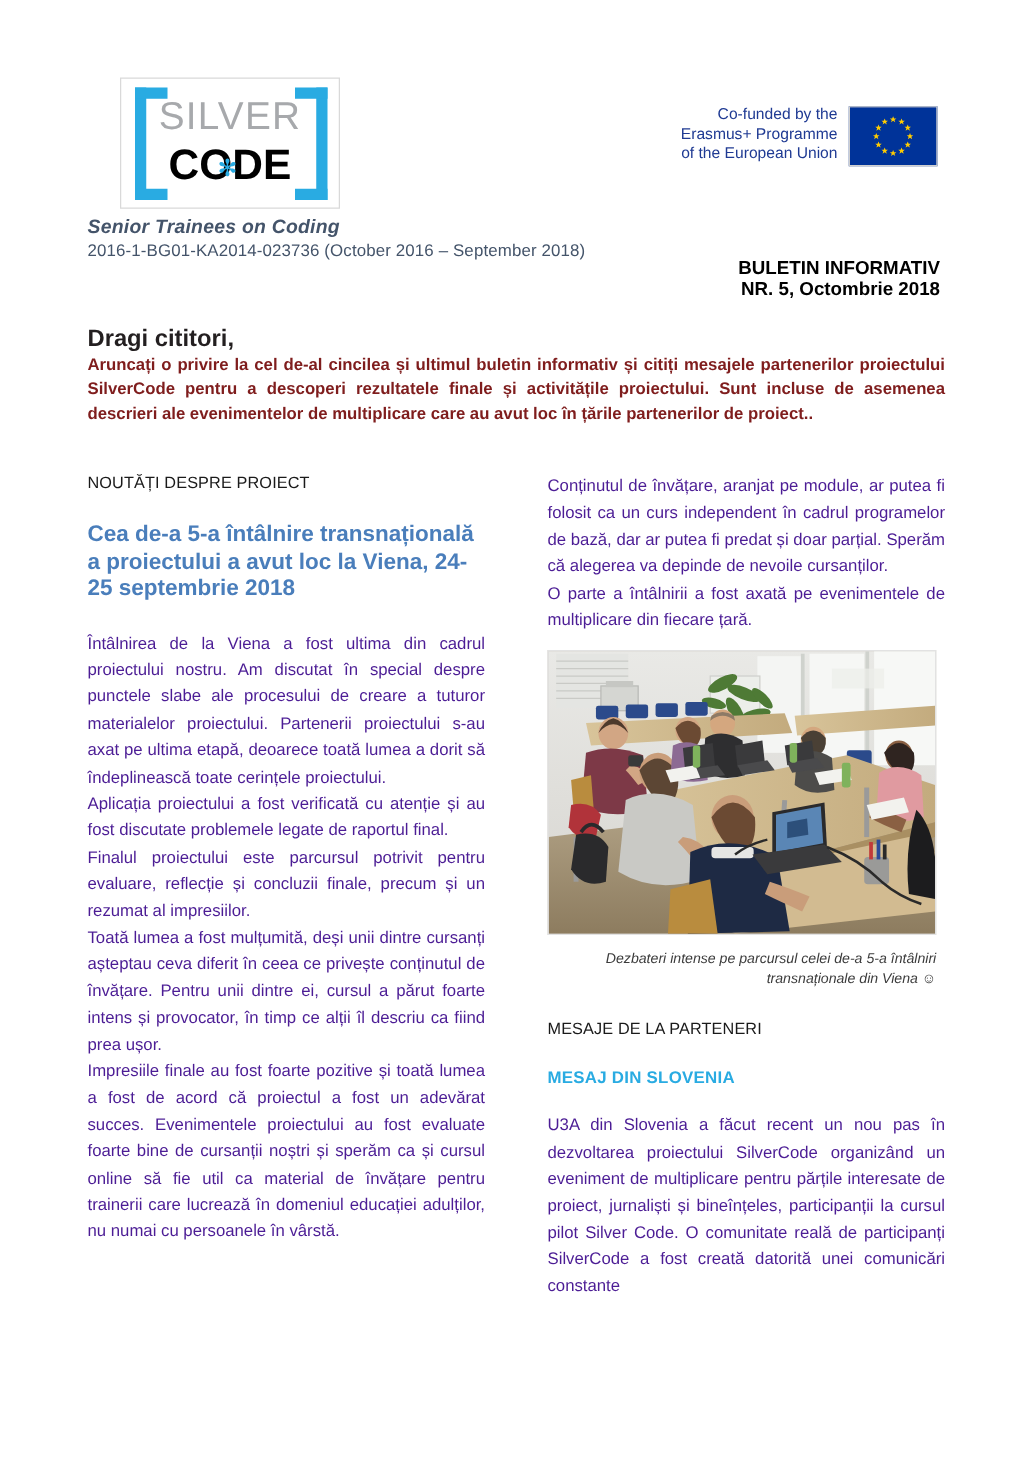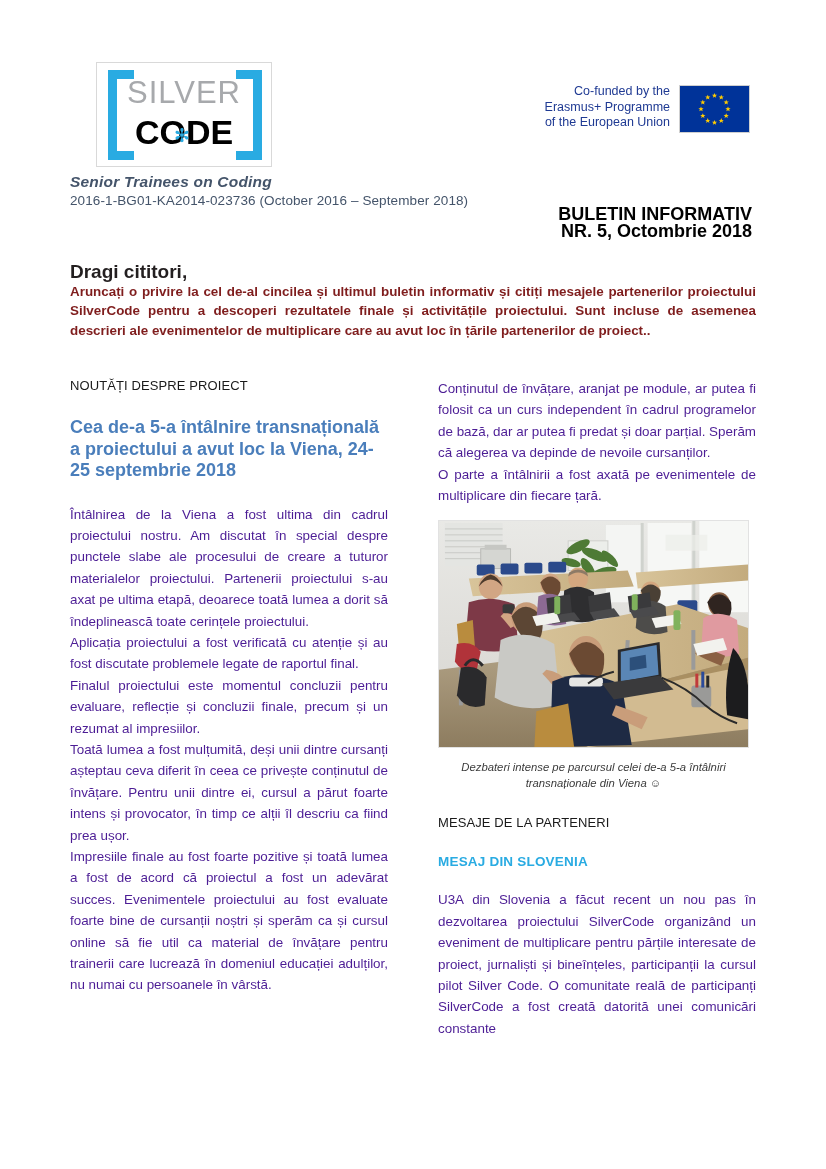--- a/index.html
+++ b/index.html
@@ -155,21 +155,21 @@
     box-sizing: border-box;
   }
   .eu-flag svg { display: block; }
 
   .bulletin {
     position: absolute;
     right: 74px;
     top: 206px;
     text-align: right;
     font-family: "Liberation Sans", sans-serif;
-    font-size: 18px;
+    font-size: 15px;
     font-weight: 700;
     line-height: 17px;
     color: #000000;
   }
 
   
   .intro {
     position: absolute;
     left: 70px;
     top: 262px;
@@ -246,21 +246,21 @@
     border: 1px solid #e2e2e2;
     box-sizing: border-box;
     background: #d7d3cc;
   }
   .caption {
     font-family: "Liberation Sans", sans-serif;
     font-size: 11.3px;
     font-style: italic;
     line-height: 16px;
     color: #3b3b3b;
-    text-align: center;
+    text-align: right;
     margin: 11px 0 0 0;
   }
   .gap-24 { height: 24px; }
 </style>
 </head>
 <body>
 
 <div class="page">
 
   <div class="header">
@@ -348,21 +348,21 @@
   <div class="intro">
     <div class="intro-greeting">Dragi cititori,</div>
     <div class="intro-body">Aruncați o privire la cel de-al cincilea și ultimul buletin informativ și citiți mesajele partenerilor proiectului SilverCode pentru a descoperi rezultatele finale și activitățile proiectului. Sunt incluse de asemenea descrieri ale evenimentelor de multiplicare care au avut loc în țările partenerilor de proiect..</div>
   </div>
 
   <div class="col col-left">
     <div class="section-head">NOUTĂȚI DESPRE PROIECT</div>
     <div class="subhead-blue">Cea de-a 5-a întâlnire transnațională a proiectului a avut loc la Viena, 24-25 septembrie 2018</div>
     <p class="body-p">Întâlnirea de la Viena a fost ultima din cadrul proiectului nostru. Am discutat în special despre punctele slabe ale procesului de creare a tuturor materialelor proiectului. Partenerii proiectului s-au axat pe ultima etapă, deoarece toată lumea a dorit să îndeplinească toate cerințele proiectului.</p>
     <p class="body-p">Aplicația proiectului a fost verificată cu atenție și au fost discutate problemele legate de raportul final.</p>
-    <p class="body-p">Finalul proiectului este momentul concluzii pentru evaluare, reflecție și concluzii finale, precum și un rezumat al impresiilor.</p>
+    <p class="body-p">Finalul proiectului este parcursul potrivit pentru evaluare, reflecție și concluzii finale, precum și un rezumat al impresiilor.</p>
     <p class="body-p">Toată lumea a fost mulțumită, deși unii dintre cursanți așteptau ceva diferit în ceea ce privește conținutul de învățare. Pentru unii dintre ei, cursul a părut foarte intens și provocator, în timp ce alții îl descriu ca fiind prea ușor.</p>
     <p class="body-p">Impresiile finale au fost foarte pozitive și toată lumea a fost de acord că proiectul a fost un adevărat succes. Evenimentele proiectului au fost evaluate foarte bine de cursanții noștri și sperăm ca și cursul online să fie util ca material de învățare pentru trainerii care lucrează în domeniul educației adulților, nu numai cu persoanele în vârstă.</p>
   </div>
 
   <div class="col col-right">
     <p class="body-p">Conținutul de învățare, aranjat pe module, ar putea fi folosit ca un curs independent în cadrul programelor de bază, dar ar putea fi predat și doar parțial. Sperăm că alegerea va depinde de nevoile cursanților.</p>
     <p class="body-p">O parte a întâlnirii a fost axată pe evenimentele de multiplicare din fiecare țară.</p>
 
     <div class="photo-wrap">
       <svg class="photo" viewBox="0 0 311 228" preserveAspectRatio="none">

